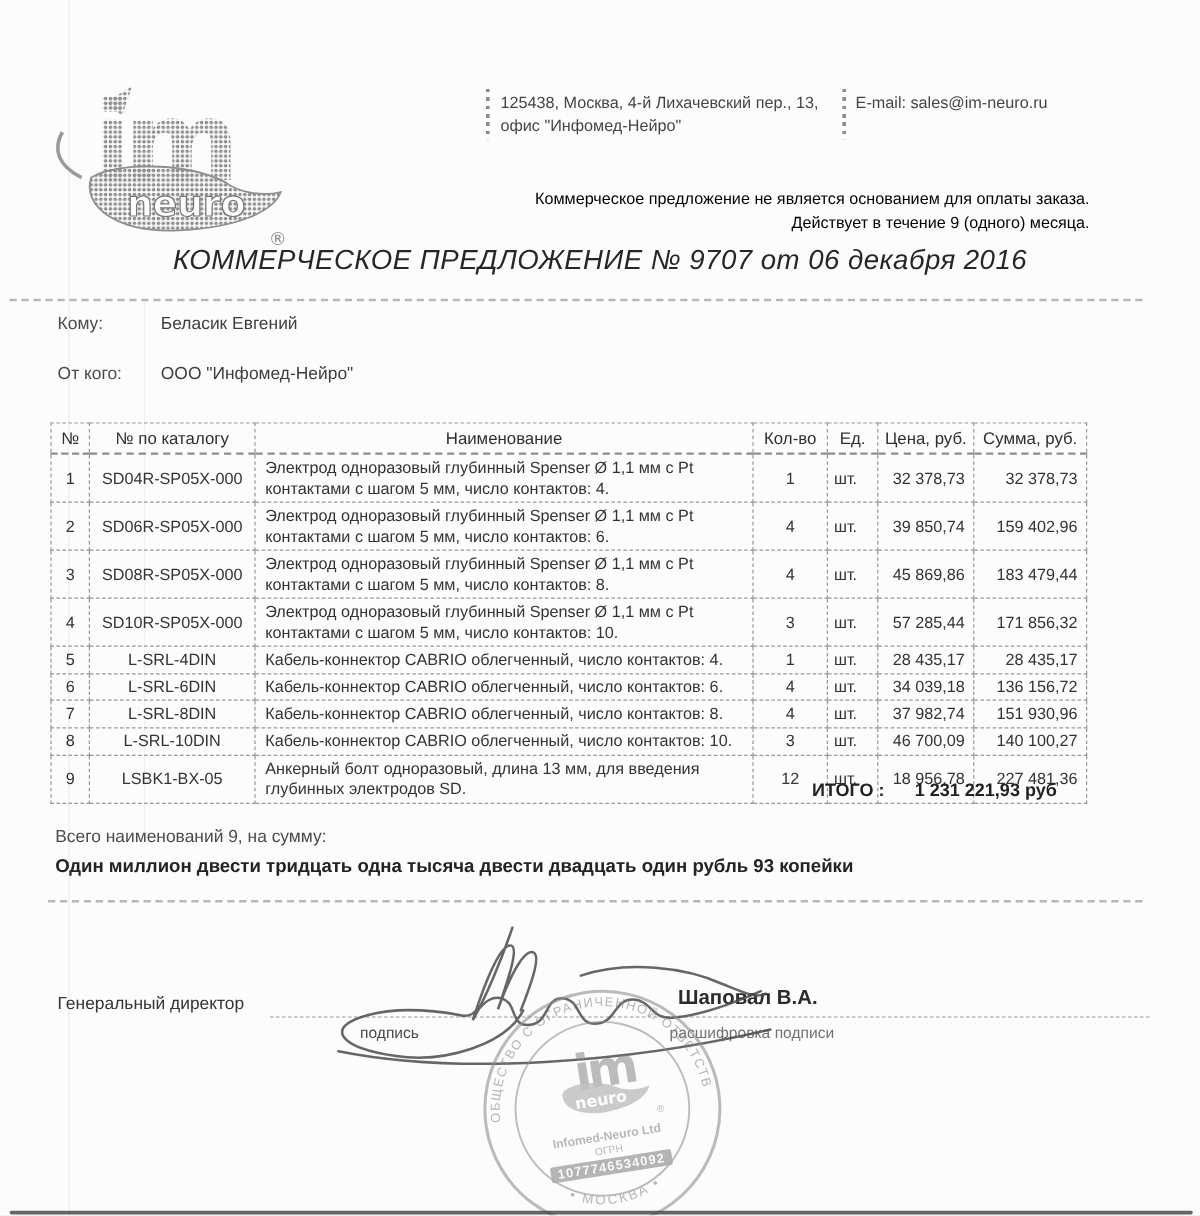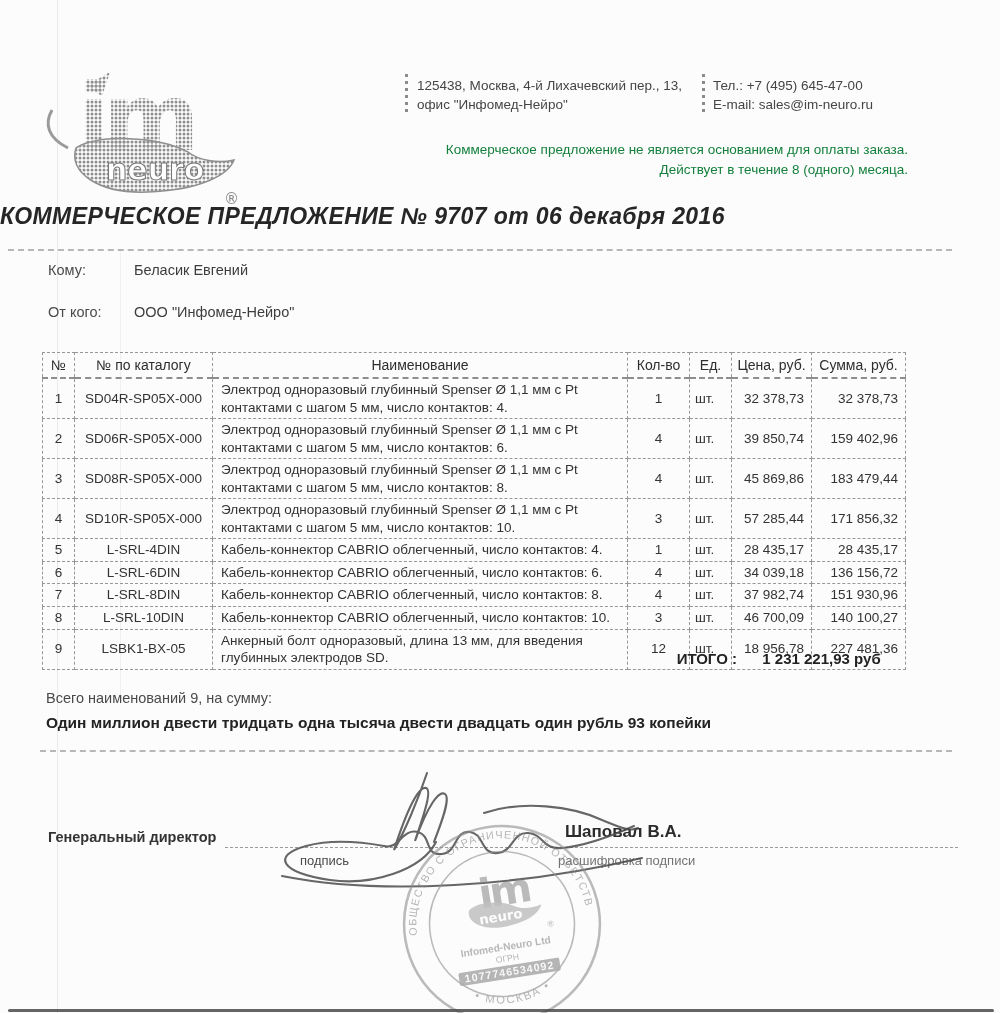--- a/index.html
+++ b/index.html
@@ -20,25 +20,25 @@
   
   .logo-wrap { position:absolute; left:38px; top:52px; width:240px; height:160px; }
   .hdr-divider { position:absolute; top:74px; width:3px; height:42px;
     background:repeating-linear-gradient(to bottom,#8b8b8b 0 3px, transparent 3px 7px); }
   .hdr-divider.d1 { left:405px; }
   .hdr-divider.d2 { left:702px; }
   .hdr-address { position:absolute; left:417px; top:76px; width:280px;
     font-size:13.5px; line-height:19px; color:#454545; }
   .hdr-contact { position:absolute; left:713px; top:76px; width:260px;
     font-size:13.5px; line-height:19px; color:#454545; }
-  .hdr-notes { position:absolute; left:290px; top:140px; width:618px;
-    font-size:13.5px; line-height:20px; text-align:right; color:#15803d; }
+  .hdr-notes { position:absolute; left:290px; top:156px; width:618px;
+    font-size:13.5px; line-height:20px; text-align:right; color:#000000; }
 
   .doc-title { position:absolute; left:0; top:203px; width:100%;
-    font-size:23px; font-weight:bold; font-style:italic;
+    text-align:center; font-size:23px; font-weight:normal; font-style:italic;
     letter-spacing:.4px; color:#262626; }
   .rule { position:absolute; border-top:2px dashed #a6a6a6; opacity:.8; }
   .rule.title-rule { left:8px; top:249px; width:944px; }
   .rule.sum-rule { left:40px; top:750px; width:912px; border-top-width:2px; }
 
   .party { position:absolute; left:48px; font-size:14.5px; color:#3d3d3d; }
   .party .lbl { display:inline-block; width:82px; color:#4a4a4a; }
   .party.to { top:262px; }
   .party.from { top:304px; }
 
@@ -63,21 +63,21 @@
   .totals .tlabel { width:217px; text-align:right; }
   .totals .tvalue { width:169px; text-align:center; }
   .totals .bold { font-weight:bold; color:#222; }
   .totals .trow + .trow { margin-top:2px; }
 
   .count-line { position:absolute; left:46px; top:690px; font-size:14.5px; color:#4a4a4a; }
   .amount-words { position:absolute; left:46px; top:714px; font-size:15.5px;
     font-weight:bold; color:#232323; }
 
   
-  .sig-position { position:absolute; left:48px; top:829px; font-size:14.5px; color:#333;font-weight:bold; }
+  .sig-position { position:absolute; left:48px; top:829px; font-size:14.5px; color:#333; }
   .sig-line { position:absolute; left:225px; top:847px; width:733px;
     border-top:1px dashed #9a9a9a; }
   .sig-caption { position:absolute; left:300px; top:853px; font-size:13px; color:#4a4a4a; }
   .sig-name { position:absolute; left:565px; top:822px; font-size:17px;
     font-weight:bold; color:#2b2b2b; }
   .sig-name-caption { position:absolute; left:558px; top:853px; font-size:13px; color:#737373; }
   .signature-svg { position:absolute; left:222px; top:758px; }
 
   .stamp-svg { position:absolute; left:400px; top:822px; transform:rotate(-9deg);
     opacity:.6; }
@@ -106,26 +106,25 @@
     </svg>
   </div>
 
   <div class="hdr-divider d1"></div>
   <div class="hdr-address">
     <div>125438, Москва, 4-й Лихачевский пер., 13,</div>
     <div>офис "Инфомед-Нейро"</div>
   </div>
   <div class="hdr-divider d2"></div>
   <div class="hdr-contact">
-    <div>Тел.: +7 (495) 645-47-00</div>
     <div>E-mail: sales@im-neuro.ru</div>
   </div>
   <div class="hdr-notes">
     <div>Коммерческое предложение не является основанием для оплаты заказа.</div>
-    <div>Действует в течение 8 (одного) месяца.</div>
+    <div>Действует в течение 9 (одного) месяца.</div>
   </div>
 
   <div class="doc-title">КОММЕРЧЕСКОЕ ПРЕДЛОЖЕНИЕ № 9707 от 06 декабря 2016</div>
   <div class="rule title-rule"></div>
 
   <div class="party to">
     <span class="lbl">Кому:</span>
     <span>Беласик Евгений</span>
   </div>
   <div class="party from">

